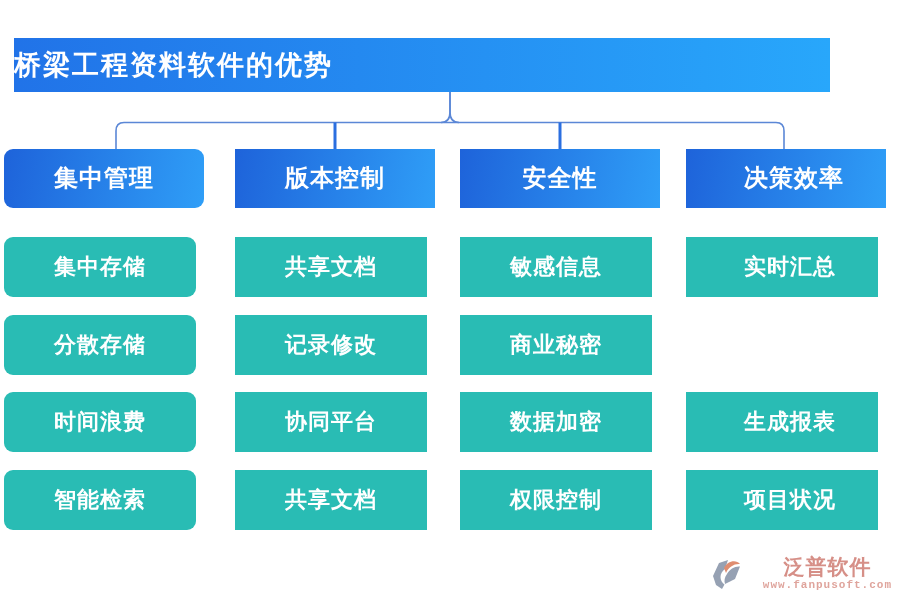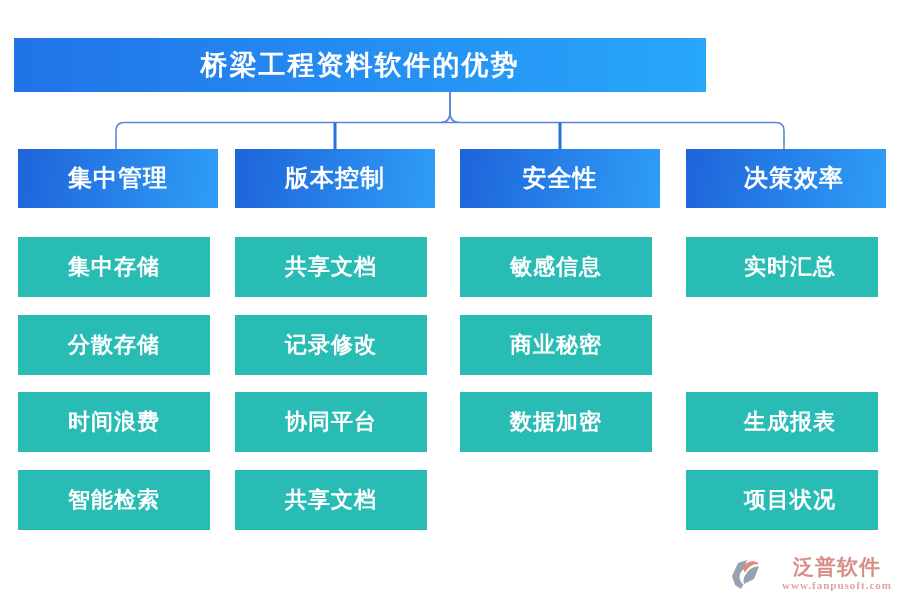--- a/index.html
+++ b/index.html
@@ -11,26 +11,26 @@
     overflow: hidden;
   }
   .canvas {
     position: absolute; left: 0; top: 0;
     width: 900px; height: 600px;
     background: #ffffff;
   }
   .title-bar {
     position: absolute;
     left: 14px; top: 38px;
-    width: 692px; height: 54px;
+    width: 816px; height: 54px;
     background: linear-gradient(90deg, #2173e8 0%, #28a7fb 100%);
     color: #ffffff;
     font-size: 27px;
     font-weight: bold;
-    text-align: center;
+    text-align: left;
     line-height: 54px;
     letter-spacing: 2px;
   }
   .connectors {
     position: absolute; left: 0; top: 0;
     width: 900px; height: 600px;
     pointer-events: none;
   }
   .col-header {
     position: absolute;
@@ -47,21 +47,21 @@
     position: absolute;
     height: 60px; width: 192px;
     background: #29bcb4;
     color: #ffffff;
     font-size: 22px;
     font-weight: bold;
     text-align: center;
     line-height: 60px;
     letter-spacing: 1px;
   }
-  .c0 { left: 18px; }
+  .c0 { left: 4px; border-radius: 9px; }
   .c1 { left: 235px; }
   .c2 { left: 460px; }
   .c3 { left: 686px; padding-left: 16px; }
   .r0 { top: 237px; }
   .r1 { top: 315px; }
   .r2 { top: 392px; }
   .r3 { top: 470px; }
   .footer {
     position: absolute;
     right: 8px; bottom: 8px;
@@ -77,21 +77,21 @@
     font-weight: bold;
     letter-spacing: 1px;
     line-height: 24px;
   }
   .footer-url {
     color: #dfa49c;
     font-size: 11px;
     font-weight: bold;
     letter-spacing: 1px;
     line-height: 13px;
-    font-family: Liberation Serif, serif;
+    font-family: Liberation Mono, monospace;
     text-align: right;
   }
 </style>
 </head>
 <body>
 
 <div class="canvas">
 
   <div class="title-bar">桥梁工程资料软件的优势</div>
 
@@ -114,20 +114,21 @@
   <div class="cell c0 r3">智能检索</div>
 
   <div class="cell c1 r0">共享文档</div>
   <div class="cell c1 r1">记录修改</div>
   <div class="cell c1 r2">协同平台</div>
   <div class="cell c1 r3">共享文档</div>
 
   <div class="cell c2 r0">敏感信息</div>
   <div class="cell c2 r1">商业秘密</div>
   <div class="cell c2 r2">数据加密</div>
+  <div class="cell c2 r3">权限控制</div>
 
   <div class="cell c3 r0">实时汇总</div>
   <div class="cell c3 r2">生成报表</div>
   <div class="cell c3 r3">项目状况</div>
 
   <div class="footer">
     <svg class="footer-logo" viewBox="0 0 32 34" xmlns="http://www.w3.org/2000/svg">
       <path d="M2 19 L8 6 L17 3 L14 12 C11 14 9.5 17 9.5 20 C9.5 23 11 26 13.5 27.5 L11 32 L5 28 Z" fill="#96a1b3"></path>
       <path d="M13 11 C16 4 25 2 29 7 C23 6.5 17.5 10 15 16 Z" fill="#df8d70"></path>
       <path d="M16 17 C18.5 12 24 9 29 9.5 L24 22 L14 27 C13 24 13.5 20 16 17 Z" fill="#96a1b3"></path>

